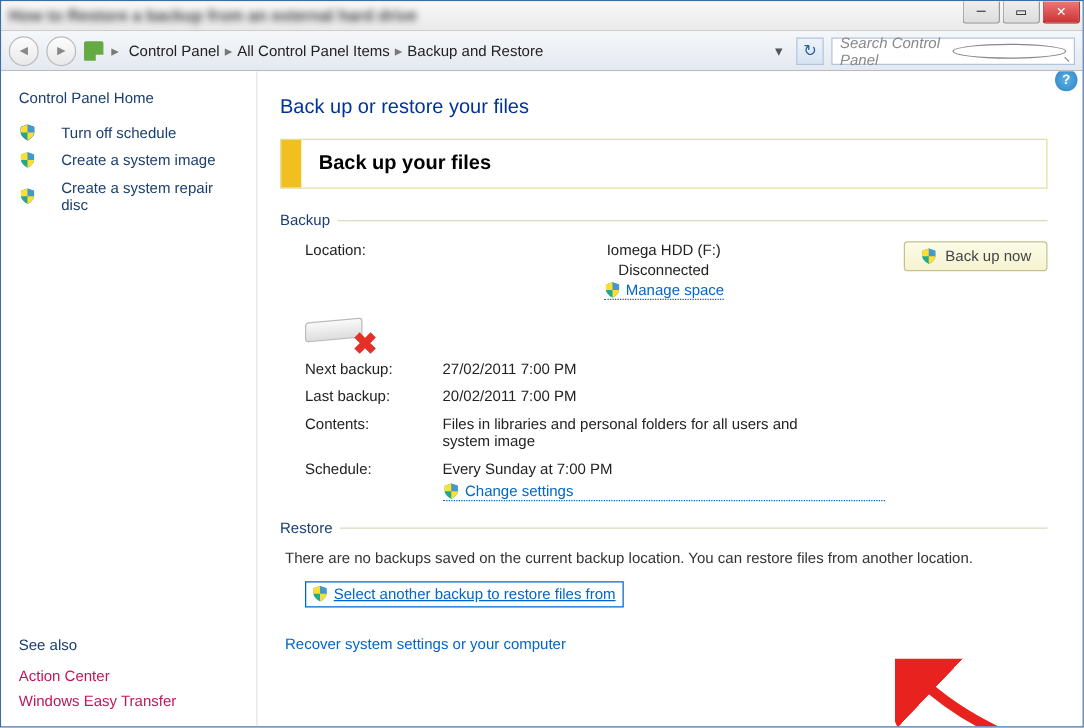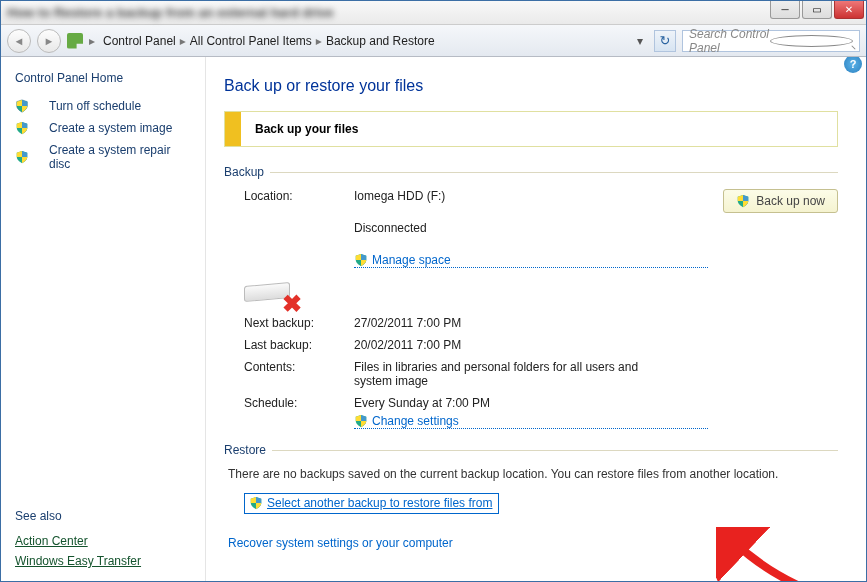--- a/index.html
+++ b/index.html
@@ -14,59 +14,59 @@
 
   
   .navbar { height:32px; background:linear-gradient(#f5f7fa,#e4e9f0); border-bottom:1px solid #b6bbc4; display:flex; align-items:center; padding:0 6px; gap:6px; }
   .navarrow { width:24px; height:24px; border:1px solid #bbb; border-radius:50%; background:linear-gradient(#fdfdfd,#e8e8e8); display:flex; align-items:center; justify-content:center; color:#888; font-size:11px; }
   .bc-icon { width:16px; height:16px; background:#6a4; border-radius:2px; clip-path: polygon(0 0,100% 0,100% 70%,60% 70%,60% 100%,0 100%); }
   .breadcrumbs { display:flex; align-items:center; flex:1; gap:2px; color:#222; }
   .bc-item { padding:3px 2px; cursor:default; }
   .bc-sep { color:#777; }
   .nav-drop { width:16px; text-align:center; color:#555; }
   .refresh { width:22px; height:22px; border:1px solid #b0c4de; display:flex; align-items:center;justify-content:center;background:linear-gradient(#eef3f9,#d7e4f2); color:#2a63a0; font-size:13px; }
-  .searchbox { width:178px; height:22px; border:1px solid #b0c4de; background:#fff; display:flex; align-items:center; padding:0 6px; color:#888; }
+  .searchbox { width:195px; height:22px; border:1px solid #b0c4de; background:#fff; display:flex; align-items:center; padding:0 6px; color:#888; }
   .searchbox span { flex:1; font-style:italic; }
   .mag { width:12px; height:12px; border:1px solid #888; border-radius:50%; position:relative; }
   .mag::after { content:""; position:absolute; width:5px; height:1px; background:#888; bottom:-2px; right:-4px; transform:rotate(45deg); }
 
   
   .main { display:flex; height:calc(100% - 56px); background:#fff; }
   .sidebar { width:205px; background:#fff; border-right:1px solid #e5e5e5; padding:14px 10px 10px 14px; display:flex; flex-direction:column; }
   .sidebar h4 { color:#1a3e6e; font-size:12px; font-weight:normal; margin-bottom:10px; }
   .side-link { display:flex; align-items:center; gap:20px; color:#1a3e6e; padding:4px 0; cursor:default; }
   .shield { width:14px; height:14px; display:inline-block; }
   .shield svg { width:14px; height:14px; }
   .sidebar .spacer { flex:1; }
   .seealso { color:#1a3e6e; margin-bottom:8px; }
-  .seealso-link { color:#14532d; padding:3px 0; display:block; cursor:default;text-decoration:underline; }
+  .seealso-link { color:#be185d; padding:3px 0; display:block; cursor:default; }
 
   
   .content { flex:1; padding:20px 28px 10px 18px; position:relative; overflow:hidden; }
   .help-icon { position:absolute; top:-2px; right:4px; width:18px; height:18px; border-radius:50%; background:radial-gradient(#5cb3e8,#2a7fbf); color:#fff; display:flex; align-items:center;justify-content:center; font-weight:bold; font-size:11px; }
   .page-title { color:#003399; font-size:16px; font-weight:normal; margin-bottom:16px; }
 
   .notice { border:1px solid #e0e0a0; display:flex; margin-bottom:18px; }
   .notice-bar { width:16px; background:#f0c020; }
   .notice-body { padding:10px 14px; }
-  .notice-body strong { font-size:12px; }
+  .notice-body strong { font-size:16px; }
   .notice-body p { margin-top:4px; color:#333; }
 
   .section { margin-bottom:14px; }
   .section-title { color:#1a3e6e; font-size:12px; display:flex; align-items:center; gap:6px; margin-bottom:10px; }
   .section-title .line { flex:1; height:1px; background:#dcd8c0; }
 
   .kvgrid { display:grid; grid-template-columns:110px 1fr 130px; row-gap:8px; align-items:start; margin-left:20px; }
   .kvgrid .label { color:#222; }
   .kvgrid .val { color:#222; }
   .link { color:#0066cc; display:inline-flex; align-items:center; gap:4px; cursor:default; }
   .link.dotted { border-bottom:1px dotted #0066cc; }
   .link.boxed { border:1px solid #0066cc; padding:2px 6px 3px 4px; }
 
-  .hdd-block { grid-column:2; display:flex; flex-direction:column; gap:18px; }
+  .hdd-block { grid-column:2; display:flex; flex-direction:column; gap:2px;align-items:center; }
   .hdd-icon { position:relative; width:52px; height:28px; margin-top:4px; }
   .hdd-icon .drive { width:46px; height:16px; background:linear-gradient(#fafafa,#ddd); border:1px solid #bbb; border-radius:3px; position:absolute; top:4px; transform:skewY(-5deg); }
   .hdd-icon .x { position:absolute; right:-6px; bottom:-6px; width:20px; height:20px; color:#e33129; font-weight:bold; font-size:24px; line-height:20px; }
 
   .backup-btn { height:24px; padding:0 12px; background:linear-gradient(#fcfce8,#f5f3d0); border:1px solid #c5c090; border-radius:3px; display:inline-flex; align-items:center; gap:6px; cursor:default; color:#444;justify-content:flex-end; }
 
   .restore-text { color:#333; margin:4px 0 12px 4px; }
   .recover-link { color:#0066cc; margin-left:4px; display:inline-block; cursor:default; }
 
   

